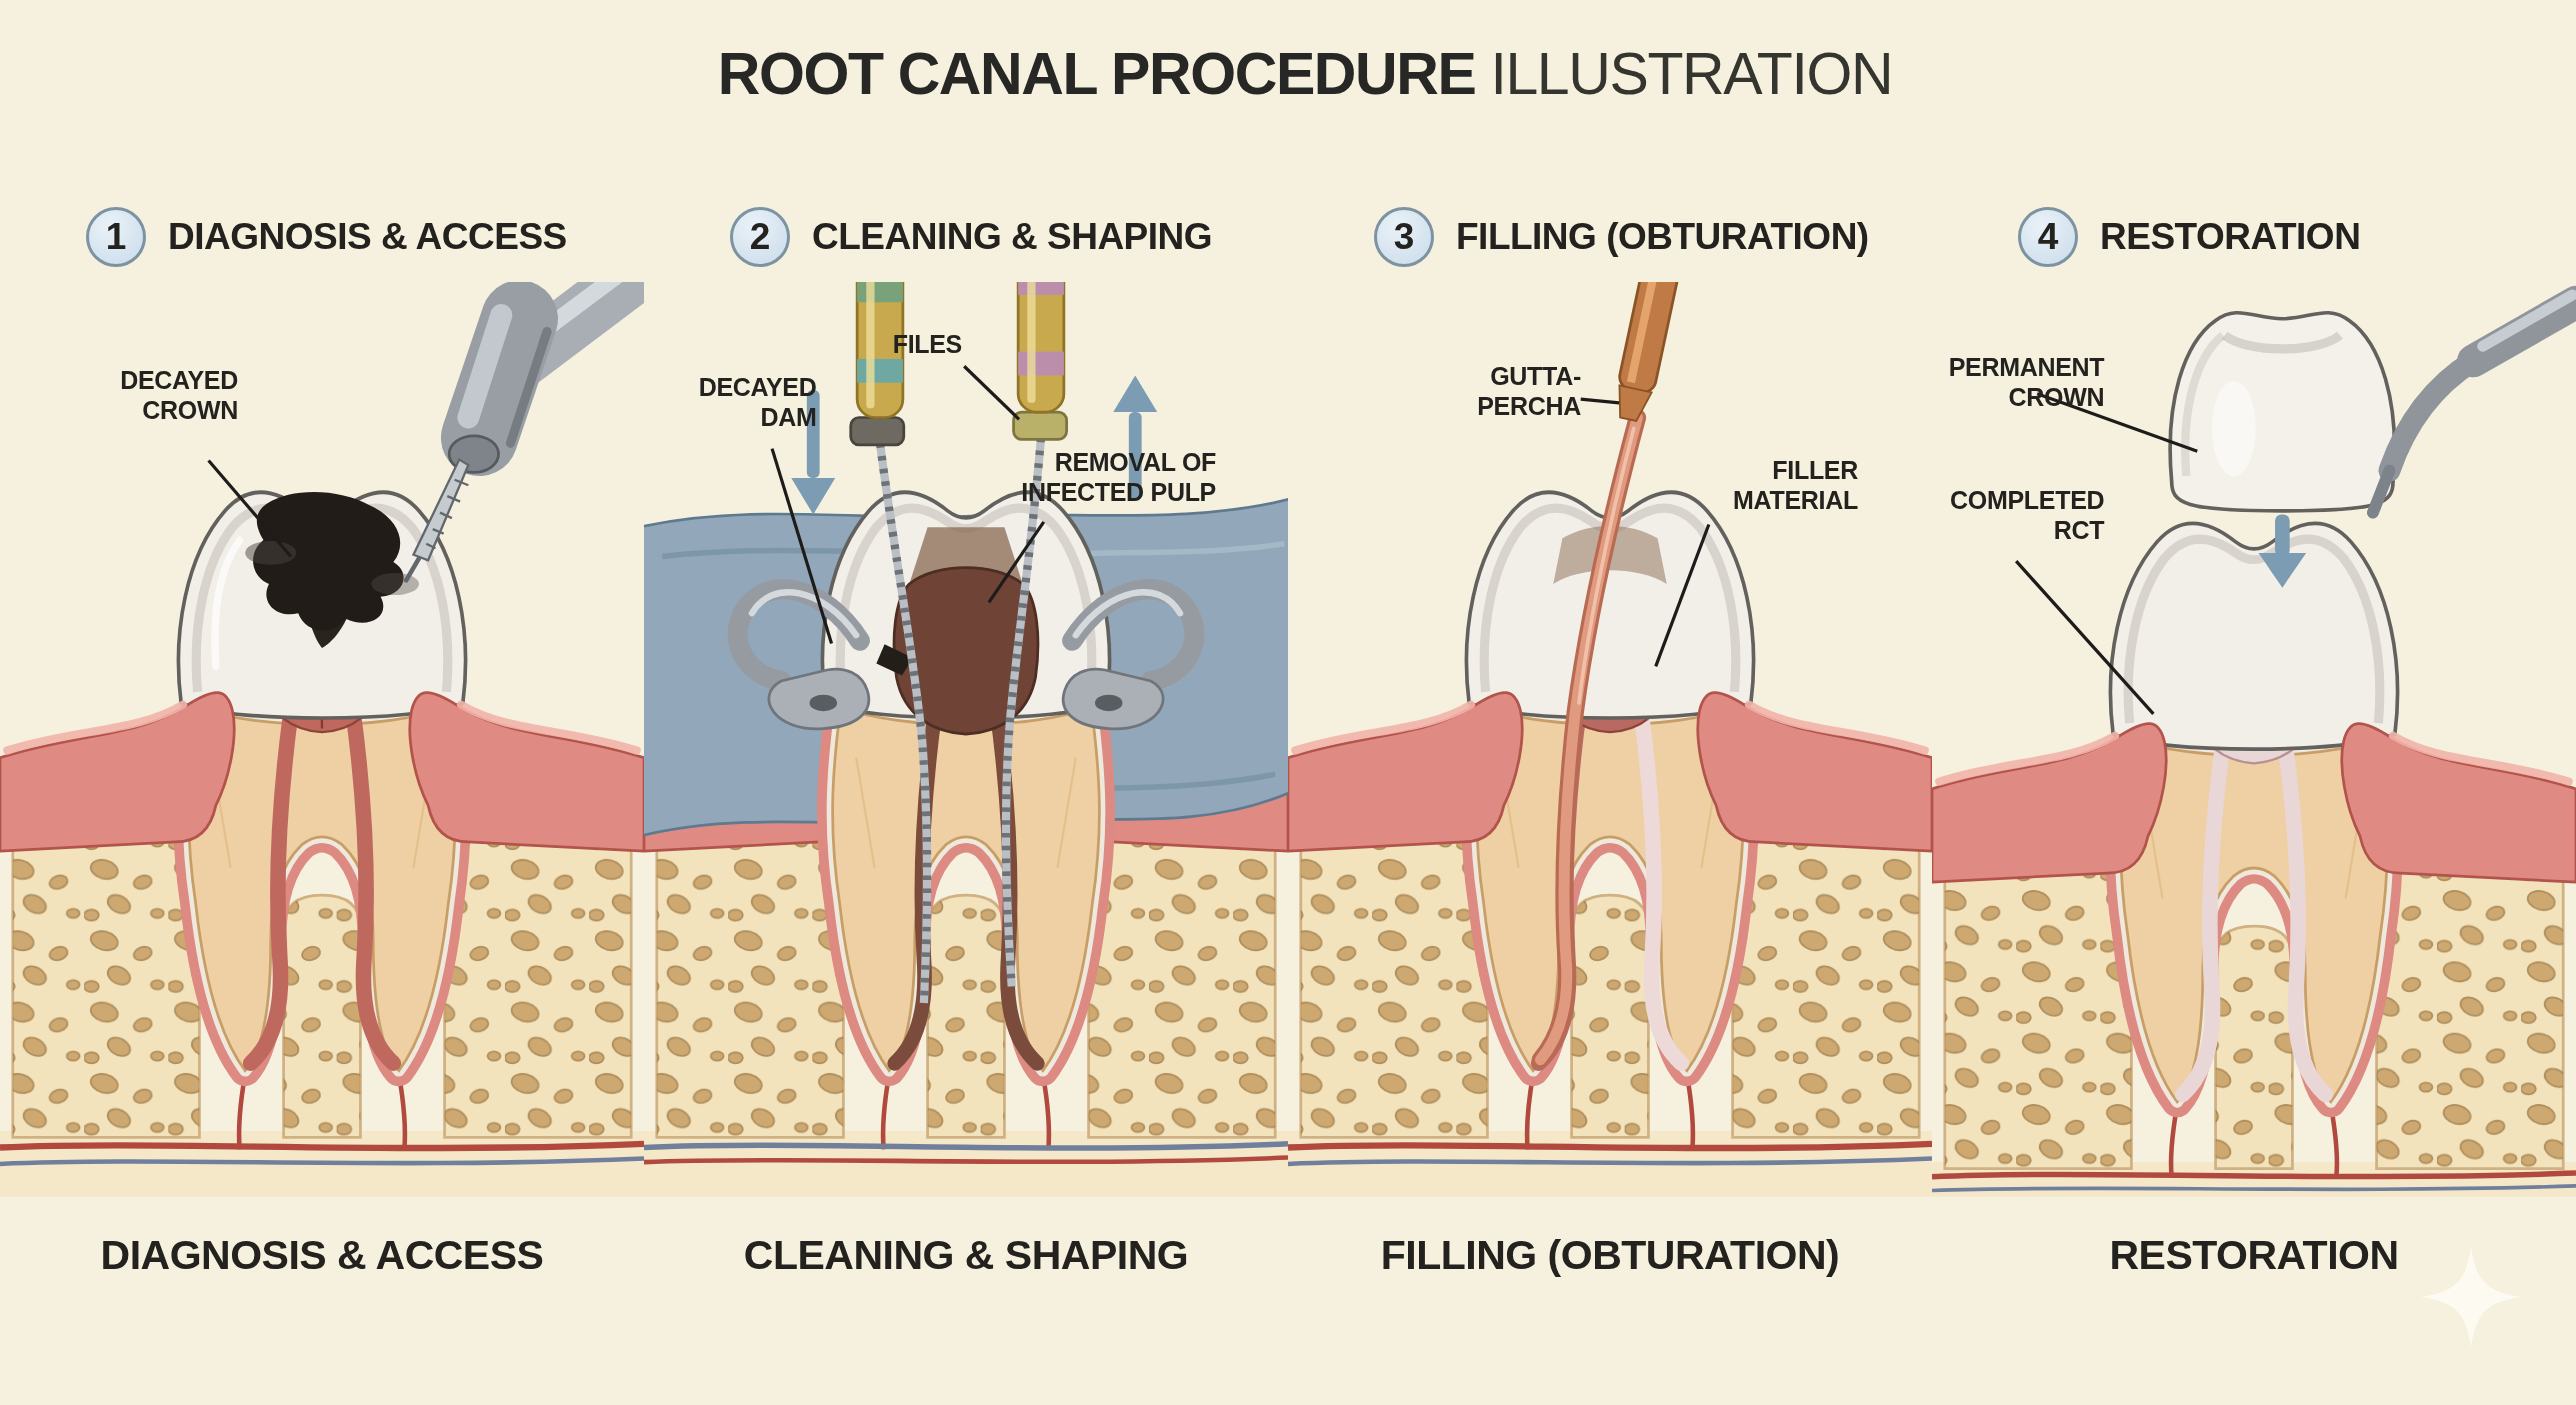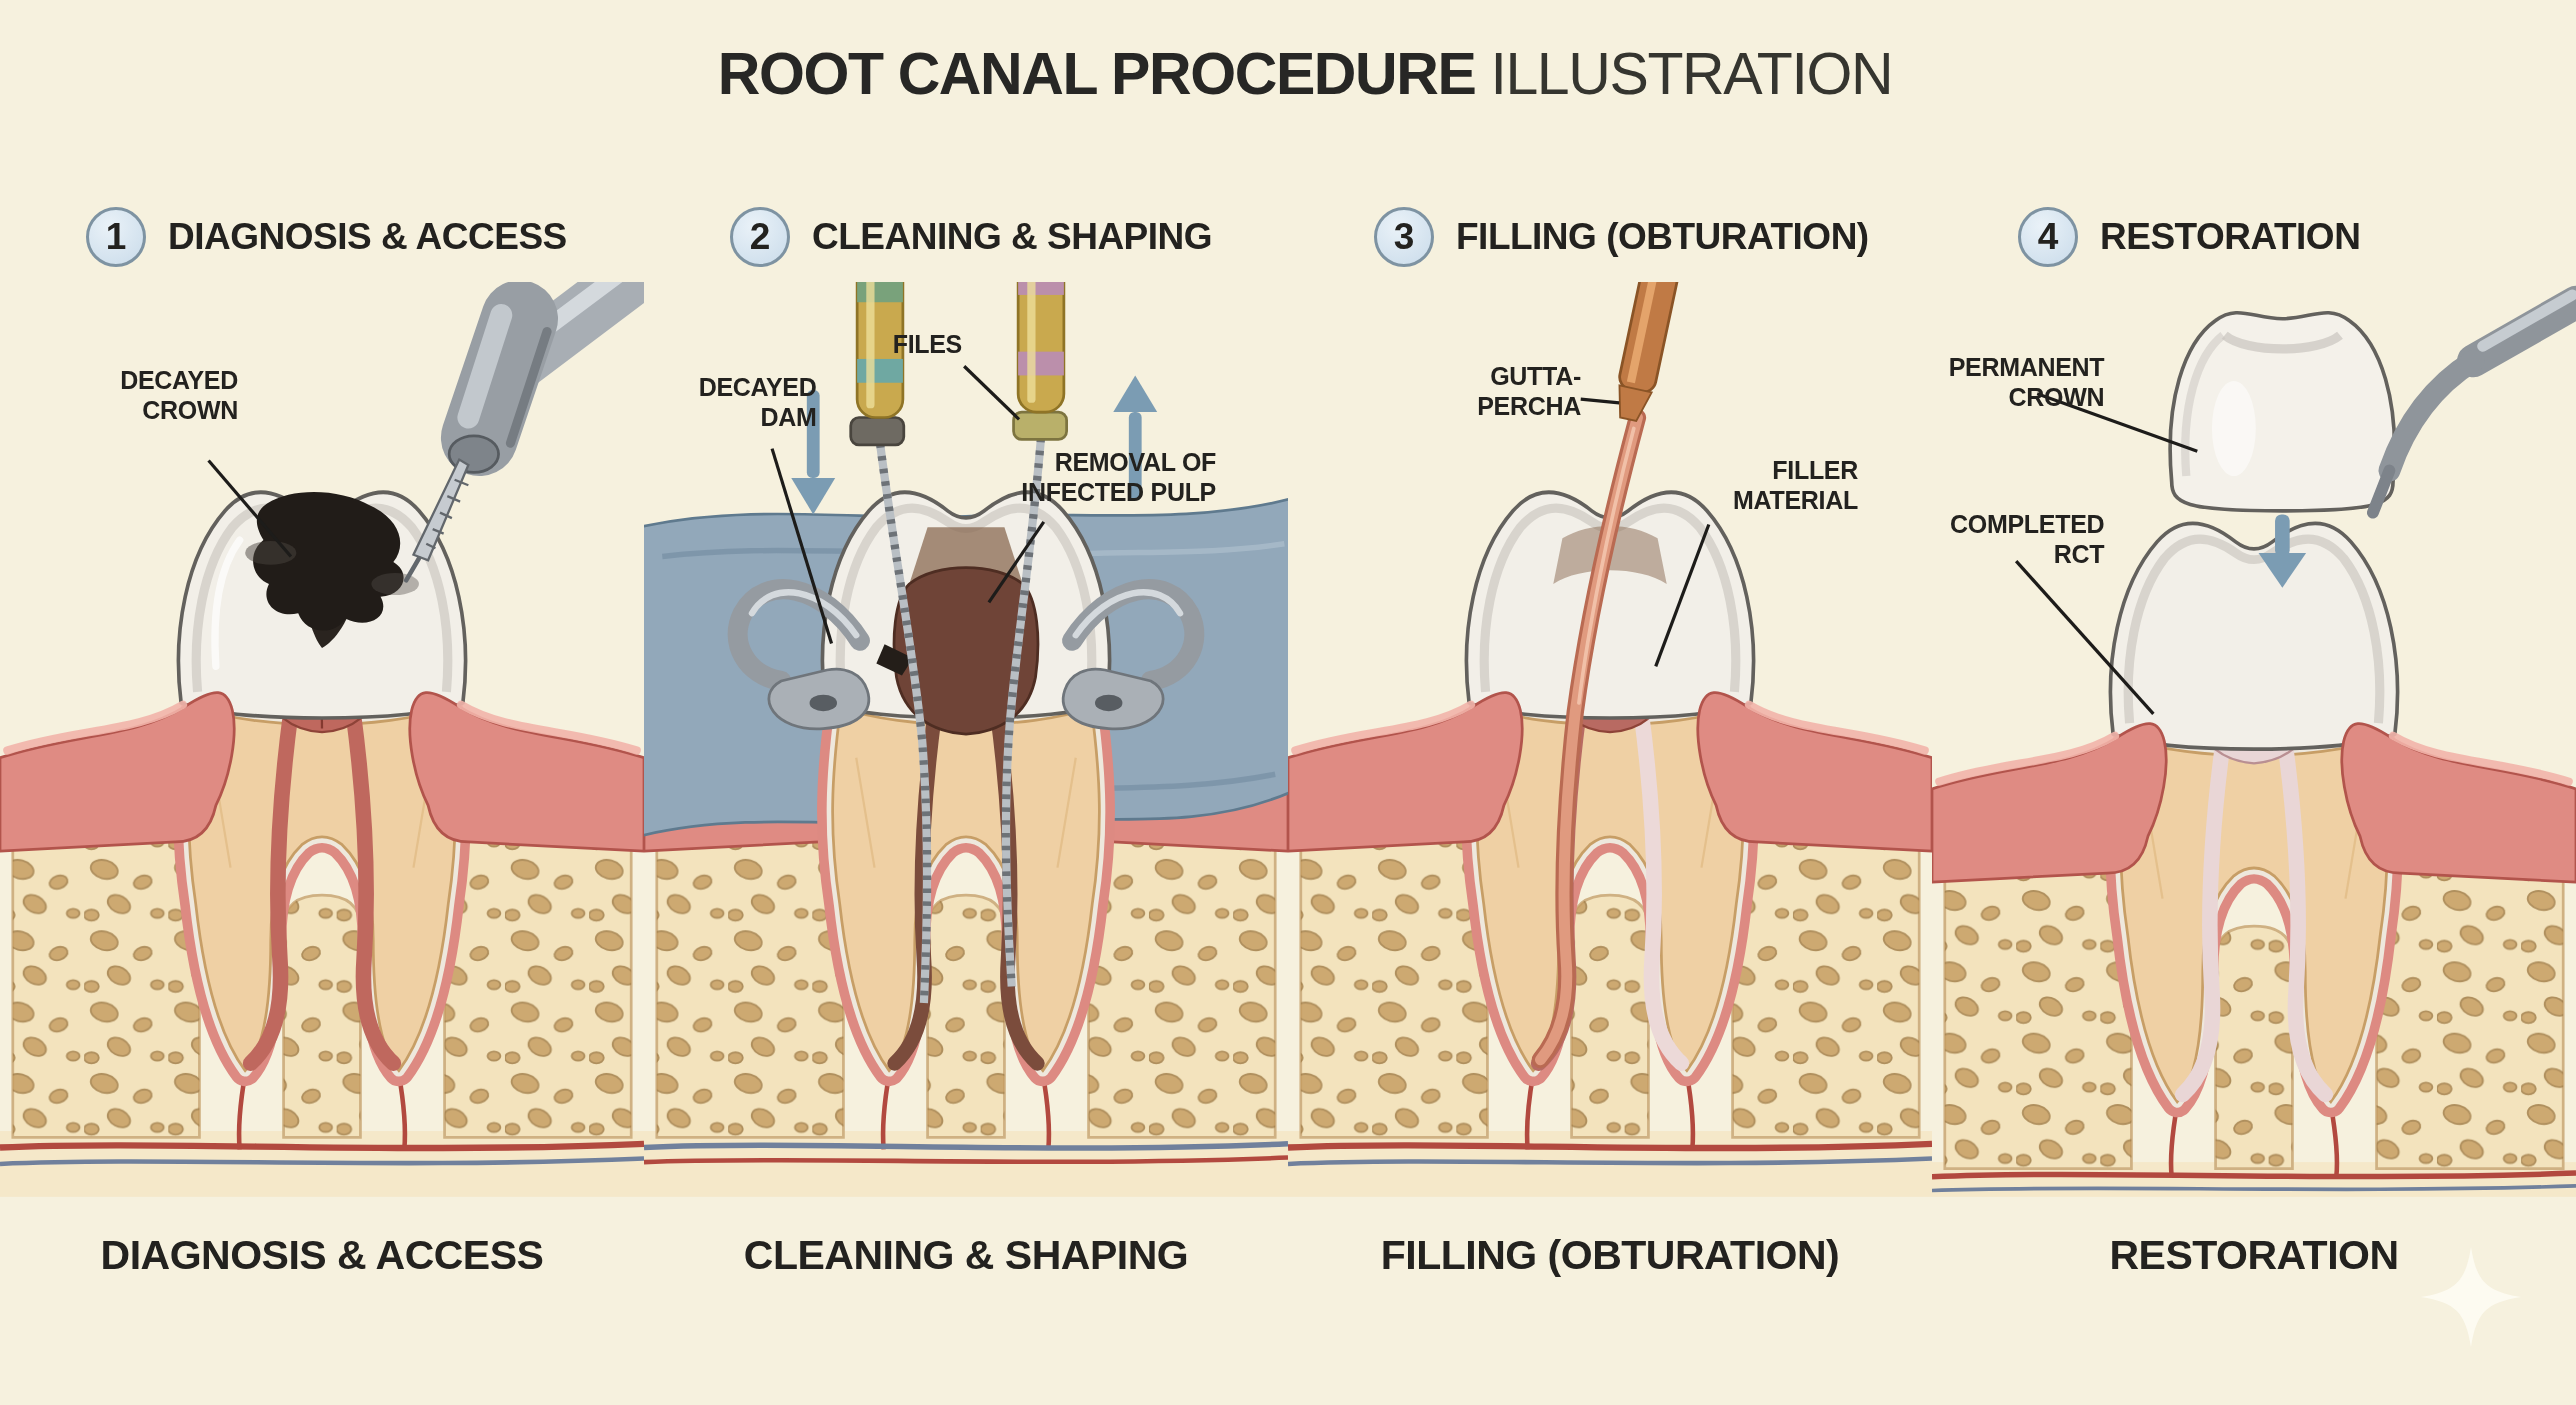--- a/index.html
+++ b/index.html
@@ -442,21 +442,21 @@
           <path d="M592,86 C544,116 516,160 500,206" stroke="#8f959b" stroke-width="24"></path>
           <path d="M500,206 L482,252" stroke="#7d838a" stroke-width="13"></path>
         </g>
         <g stroke="#1d1c1a" stroke-width="3.5">
           <path d="M115,122 L290,185"></path>
           <path d="M92,305 L242,472"></path>
         </g>
       </svg>
       <div class="label" style="left:7.3px;top:71px;width:165px">PERMANENT
 CROWN</div>
-      <div class="label" style="left:7.3px;top:228px;width:165px">COMPLETED
+      <div class="label" style="left:7.3px;top:204px;width:165px">COMPLETED
 RCT</div>
     </div>
     <div class="caption">RESTORATION</div>
   </section>
 
 </div>
 
 <svg class="sparkle" width="102" height="102" viewBox="0 0 112 112">
   <path d="M56,1 C62,39 73,50 111,56 C73,62 62,73 56,111 C50,73 39,62 1,56 C39,50 50,39 56,1 Z" fill="#fdfbf1"></path>
 </svg>

